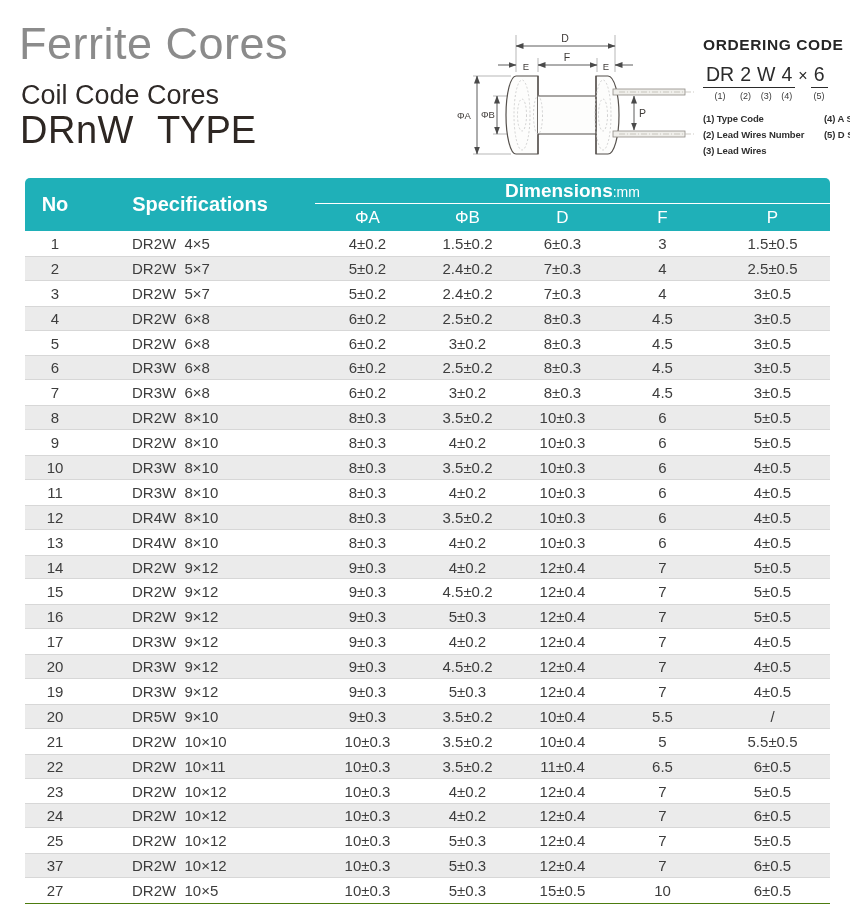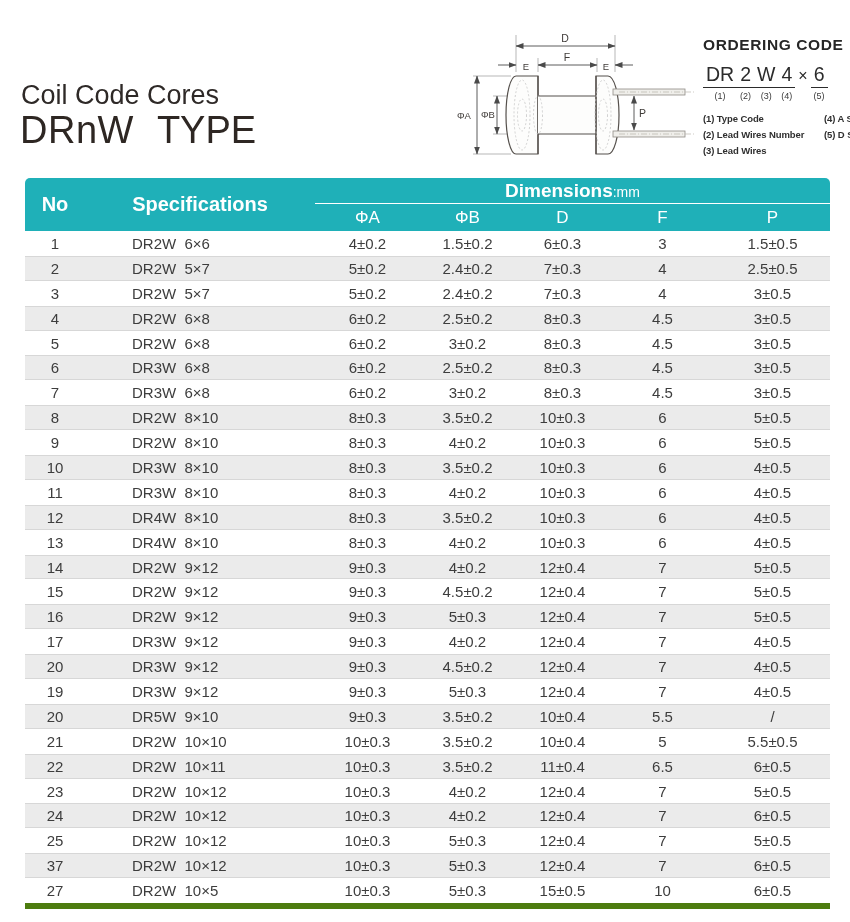--- a/index.html
+++ b/index.html
@@ -28,39 +28,40 @@
   .seg-code{font-size:19.5px;line-height:1.02;color:#2b2b2b;border-bottom:1.5px solid #2b2b2b;
             padding:0 3px 2px;}
   .seg-num{font-size:9px;color:#3a3a3a;margin-top:3px;}
   .times{font-size:16px;color:#2b2b2b;margin-top:2px;}
   .oc-legend{margin-top:10px;display:grid;grid-template-columns:101px 1fr;column-gap:20px;
              font-size:9.5px;line-height:1.7;color:#2f2f2f;white-space:nowrap;letter-spacing:-.1px;}
   .oc-legend div{font-weight:bold;}
 
   
   table.spec{border-collapse:separate;border-spacing:0;table-layout:fixed;width:805px;
-             margin:178px 0 8px 25px;border-bottom:6px solid #4d7c0f;}
+             margin:178px 0 8px 25px;border-bottom:1px solid #4d7c0f;}
   thead th{background:var(--teal,#1fb0b8);color:#fff;font-weight:bold;padding:0;}
   th.th-no{border-top-left-radius:5px;font-size:20px;}
   th.th-spec{font-size:20px;}
   th.th-dims{border-top-right-radius:5px;border-bottom:1.5px solid #fff;height:25px;
              font-size:19px;vertical-align:middle;}
   .dims-unit{font-size:14px;font-weight:400;}
   tr.subhead th{font-size:17px;font-weight:400;height:27px;vertical-align:middle;}
   tbody td{height:24.9px;box-sizing:border-box;font-size:15px;color:#3d3d3d;
            text-align:center;vertical-align:middle;padding:0;}
   tbody td.c-spec{text-align:left;padding-left:47px;white-space:pre;}
   tbody tr:nth-child(even) td{background:#ebebeb;border-top:1px solid #d7d7d7;
                               border-bottom:1px solid #d7d7d7;}
 </style>
 </head>
 <body>
 
 <div class="page">
 
+  <h1 class="h-title">Ferrite Cores</h1>
   <h2 class="h-subtitle">Coil Code Cores</h2>
   <h3 class="h-type"><span class="tbold">DRnW</span><span class="tword">TYPE</span></h3>
 
   <svg class="diagram" width="260" height="158" viewBox="0 0 260 158">
     <defs>
       <marker id="arr" markerWidth="8" markerHeight="6" refX="7.5" refY="3" orient="auto-start-reverse" markerUnits="userSpaceOnUse" viewBox="0 0 8 6">
         <path d="M0,0 L8,3 L0,6 Z" fill="#4a4a4a"></path>
       </marker>
     </defs>
 
@@ -178,21 +179,21 @@
         <th>ΦA</th>
         <th>ΦB</th>
         <th>D</th>
         <th>F</th>
         <th>P</th>
       </tr>
     </thead>
     <tbody>
         <tr>
     <td class="c-no">1</td>
-    <td class="c-spec">DR2W  6×6</td>
+    <td class="c-spec">DR2W  4×5</td>
     <td class="c-a">4±0.2</td>
     <td class="c-b">1.5±0.2</td>
     <td class="c-d">6±0.3</td>
     <td class="c-f">3</td>
     <td class="c-p">1.5±0.5</td>
   </tr>
         <tr>
     <td class="c-no">2</td>
     <td class="c-spec">DR2W  5×7</td>
     <td class="c-a">5±0.2</td>

